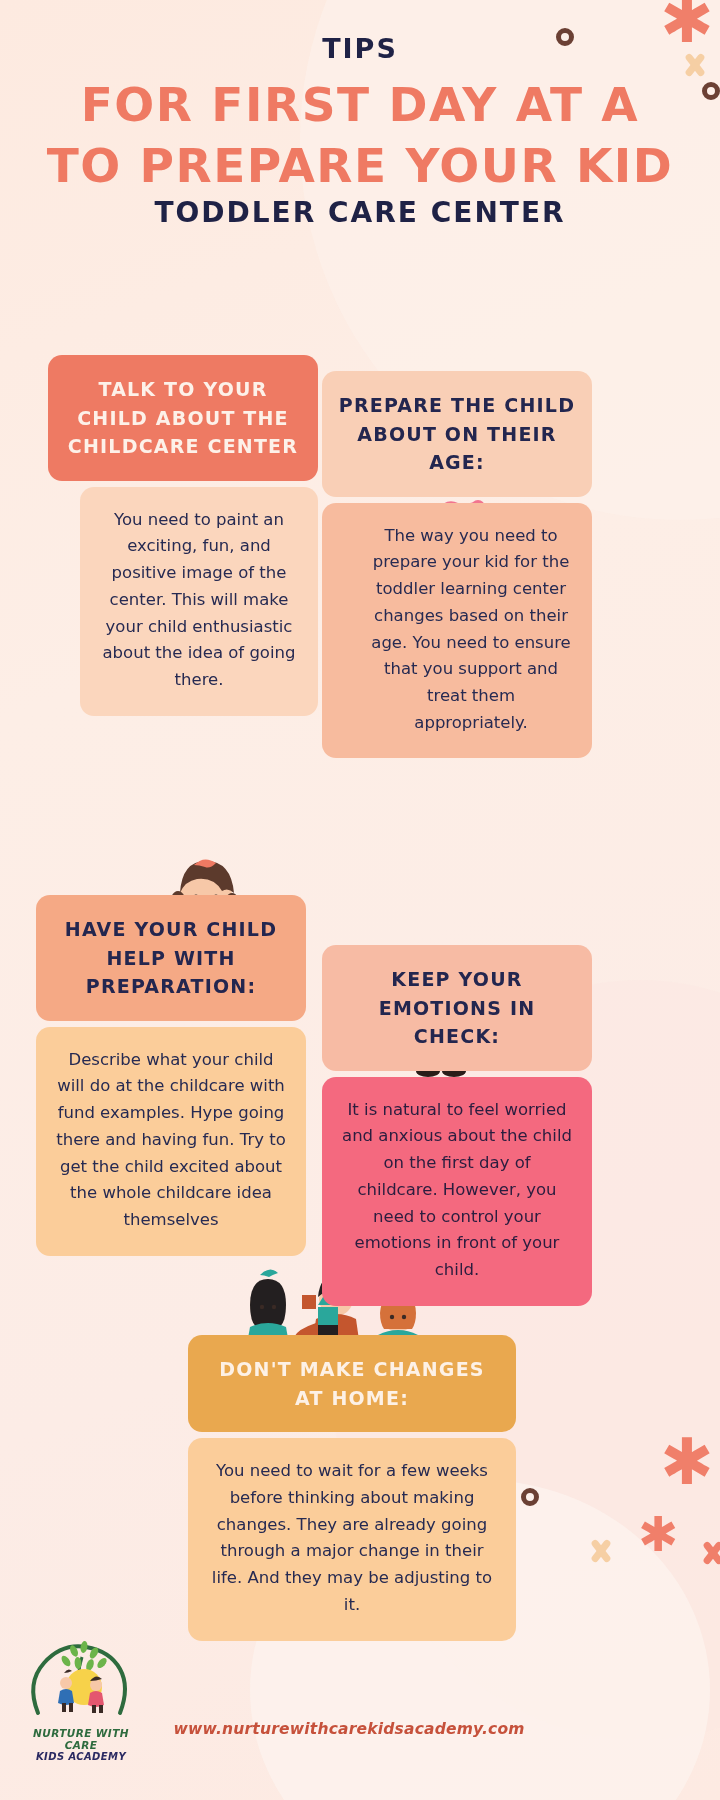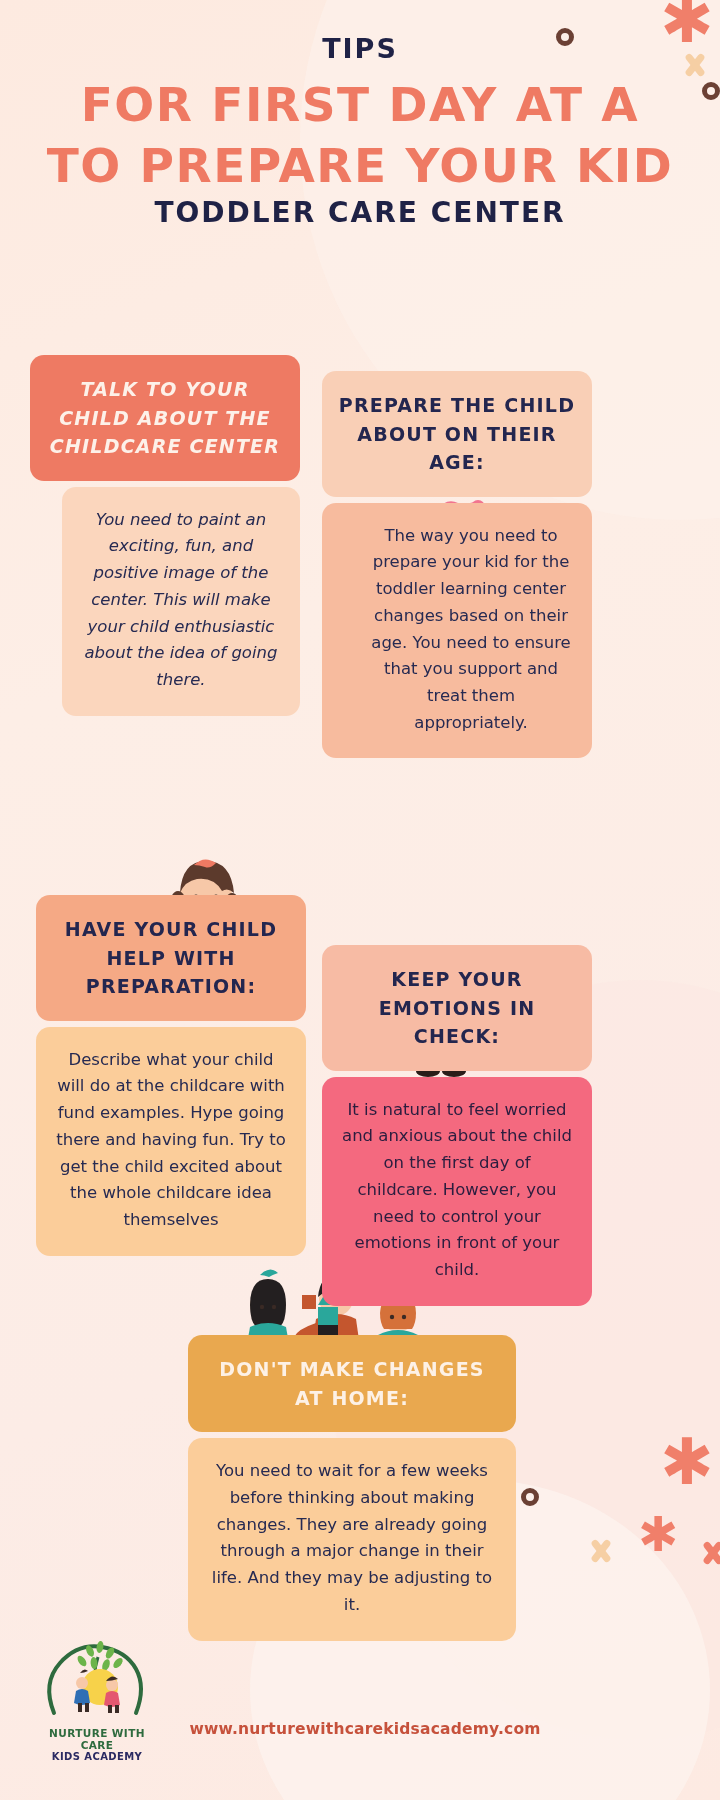--- a/index.html
+++ b/index.html
@@ -150,21 +150,21 @@
 
   .c5 { width: 328px; }
   .c5 .card-head { background: #e9a košice; }
   .c5 .card-head { background: #e9a84f; color: #fdf1e6; }
   .c5 .card-body { background: #fbcd9a; }
 
   
   .illus { position: absolute; z-index: 1; }
 
   
-  .footer { position: absolute; left: 16px; bottom: 0; width: 698px; height: 200px; }
+  .footer { position: absolute; left: 0; bottom: 0; width: 698px; height: 200px; font-style: italic; }
   .site-url {
     position: absolute;
     left: 0; right: 0;
     bottom: 62px;
     text-align: center;
     color: #c6513b;
     font-size: 15.5px;
     font-weight: bold;
     letter-spacing: .2px;
   }
@@ -238,21 +238,21 @@
         <rect x="40" y="104" width="7" height="22" rx="3" fill="#f7c8a8"></rect>
 
         <circle cx="133" cy="60" r="15" fill="#f7c8a8"></circle>
         <path d="M118 58 q2 -20 15 -20 q14 0 16 20 q-3 -8 -16 -8 q-12 0 -15 8 z" fill="#5c3a2c"></path>
         <path d="M122 76 q11 -6 22 0 l8 32 q-19 7 -37 0 z" fill="#ef7a63"></path>
         <rect x="128" y="106" width="7" height="22" rx="3" fill="#f7c8a8"></rect>
         <rect x="139" y="106" width="7" height="22" rx="3" fill="#f7c8a8"></rect>
       </g>
     </svg>
 
-    <div class="card c1" style="left:30px; top:100px;font-style:italic;">
+    <div class="card c1" style="left:48px; top:100px;">
       <div class="card-head">TALK TO YOUR CHILD ABOUT THE CHILDCARE CENTER</div>
       <div class="card-body">You need to paint an exciting, fun, and positive image of the center. This will make your child enthusiastic about the idea of going there.</div>
     </div>
 
     <svg class="illus" style="left:398px; top:238px;" width="140" height="136" viewBox="0 0 140 136">
       <g>
         <ellipse cx="66" cy="104" rx="44" ry="20" fill="#67b29b"></ellipse>
         <path d="M36 92 q30 -14 62 0 l-4 18 q-28 10 -56 0 z" fill="#67b29b"></path>
         <circle cx="62" cy="48" r="28" fill="#f7c8a8"></circle>
         <path d="M34 44 q4 -32 28 -32 q25 0 29 32 q-10 -14 -29 -14 q-19 0 -28 14 z" fill="#2f2a33"></path>

